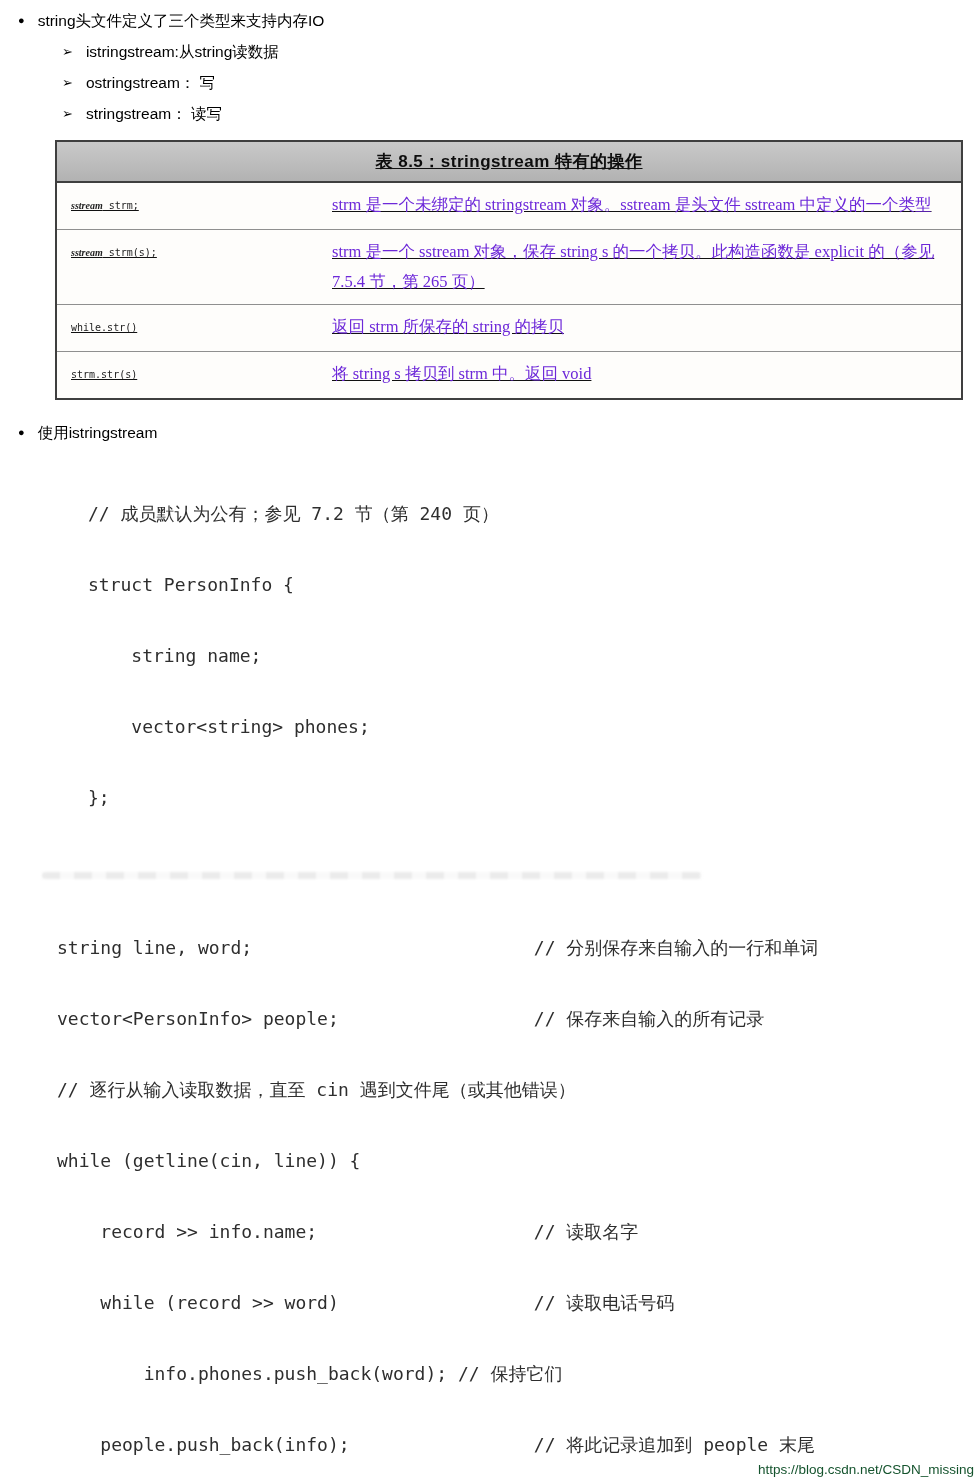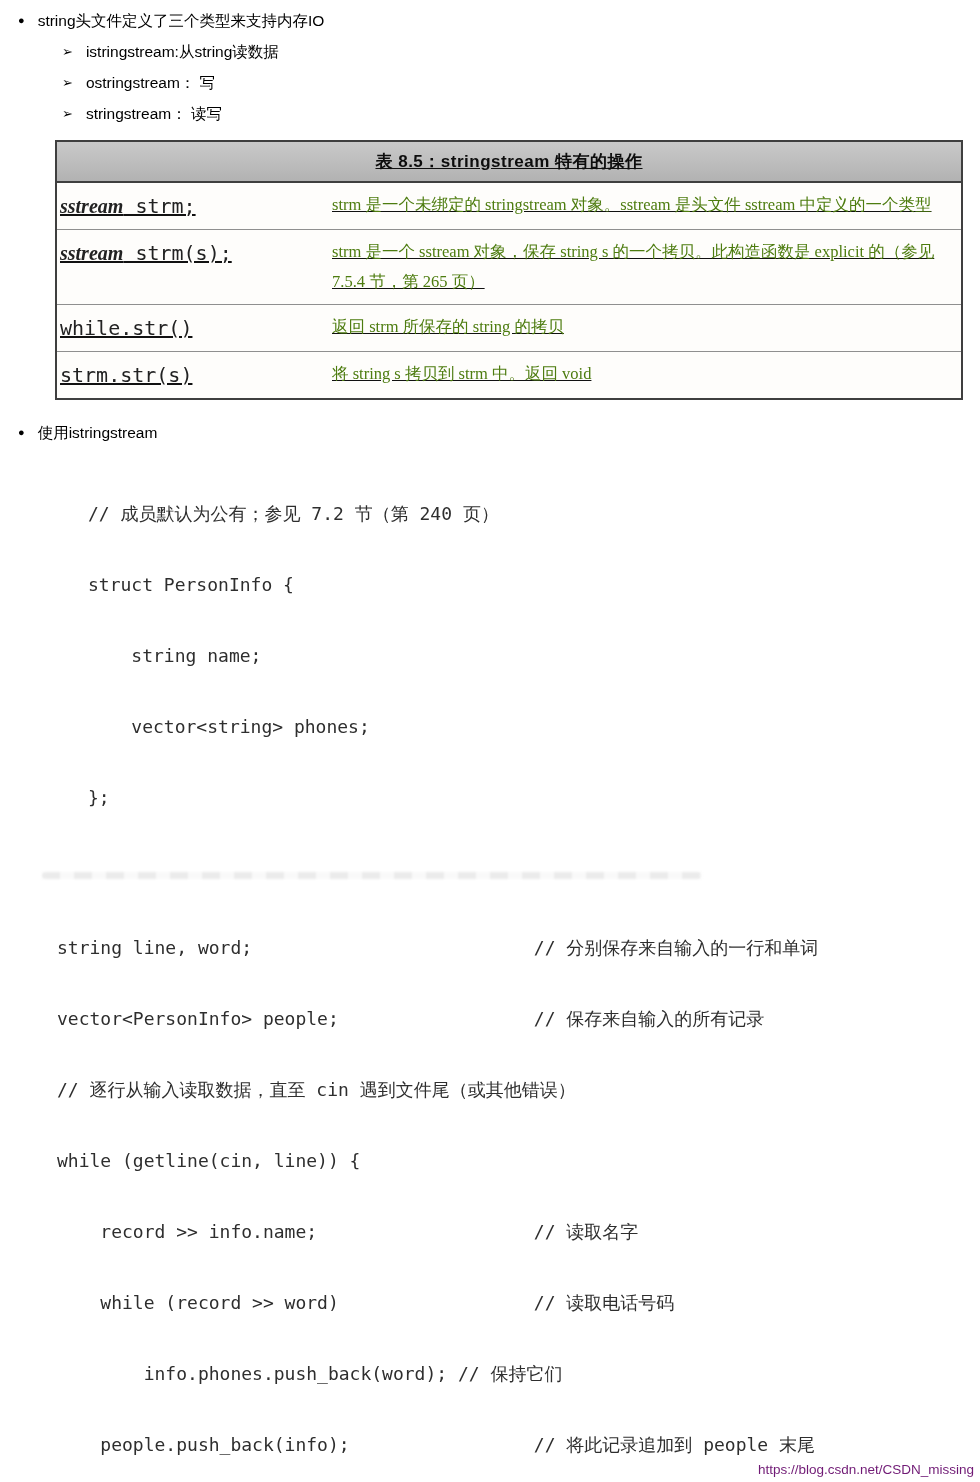--- a/index.html
+++ b/index.html
@@ -35,30 +35,30 @@
     background: linear-gradient(#c9c9c9, #b2b2b2);
     border-bottom: 2px solid #3f3f3f;
     display: flex; align-items: center; justify-content: center;
     font-weight: bold; font-size: 17px; color: #0d0d0d;
     letter-spacing: .5px;
   }
   .trow { display: flex; }
   .trow + .trow { border-top: 1px solid #8f8f8f; justify-content: flex-end; }
   .tcell-op {
     width: 275px; flex: none;
-    padding: 9px 0 9px 3px;
+    padding: 9px 0 9px 14px;
     font-family: "DejaVu Sans Mono", monospace;
-    font-size: 20px; color: #222; line-height: 28px;
+    font-size: 10px; color: #222; line-height: 28px;
   }
   .op-it { font-family: "Liberation Serif", serif; font-style: italic; font-weight: bold; }
   .tcell-desc {
     flex: 1;
     padding: 7px 14px 7px 0;
     font-family: "Liberation Serif", serif;
-    font-size: 16.5px; line-height: 30px; color: #4d7c0f;
+    font-size: 16.5px; line-height: 30px; color: #6d28d9;
   }
 
   
   .code {
     font-family: "DejaVu Sans Mono", monospace;
     font-size: 18px;
     color: #2e2e2e;
     white-space: pre;
   }
   .code-line { line-height: 29px; }
@@ -72,21 +72,21 @@
     background: repeating-linear-gradient(90deg, #dcdcdc 0 18px, #f5f5f5 18px 32px);
     opacity: .55;
     filter: blur(1.2px);
     border-radius: 3px;
   }
 
   
   .watermark {
     position: absolute;
     right: 6px; bottom: 5px;
-    color: #701a75;
+    color: #14532d;
     font-size: 13.5px;
     margin-left: 8px;
   }
 </style>
 </head>
 <body>
 
 <div class="page">
 
   <div class="bullet-row lvl1">

